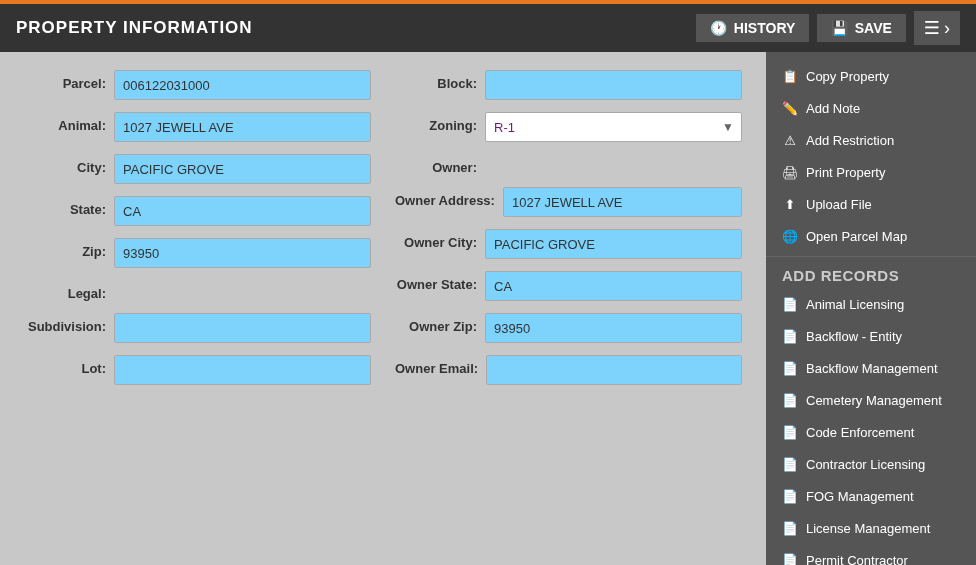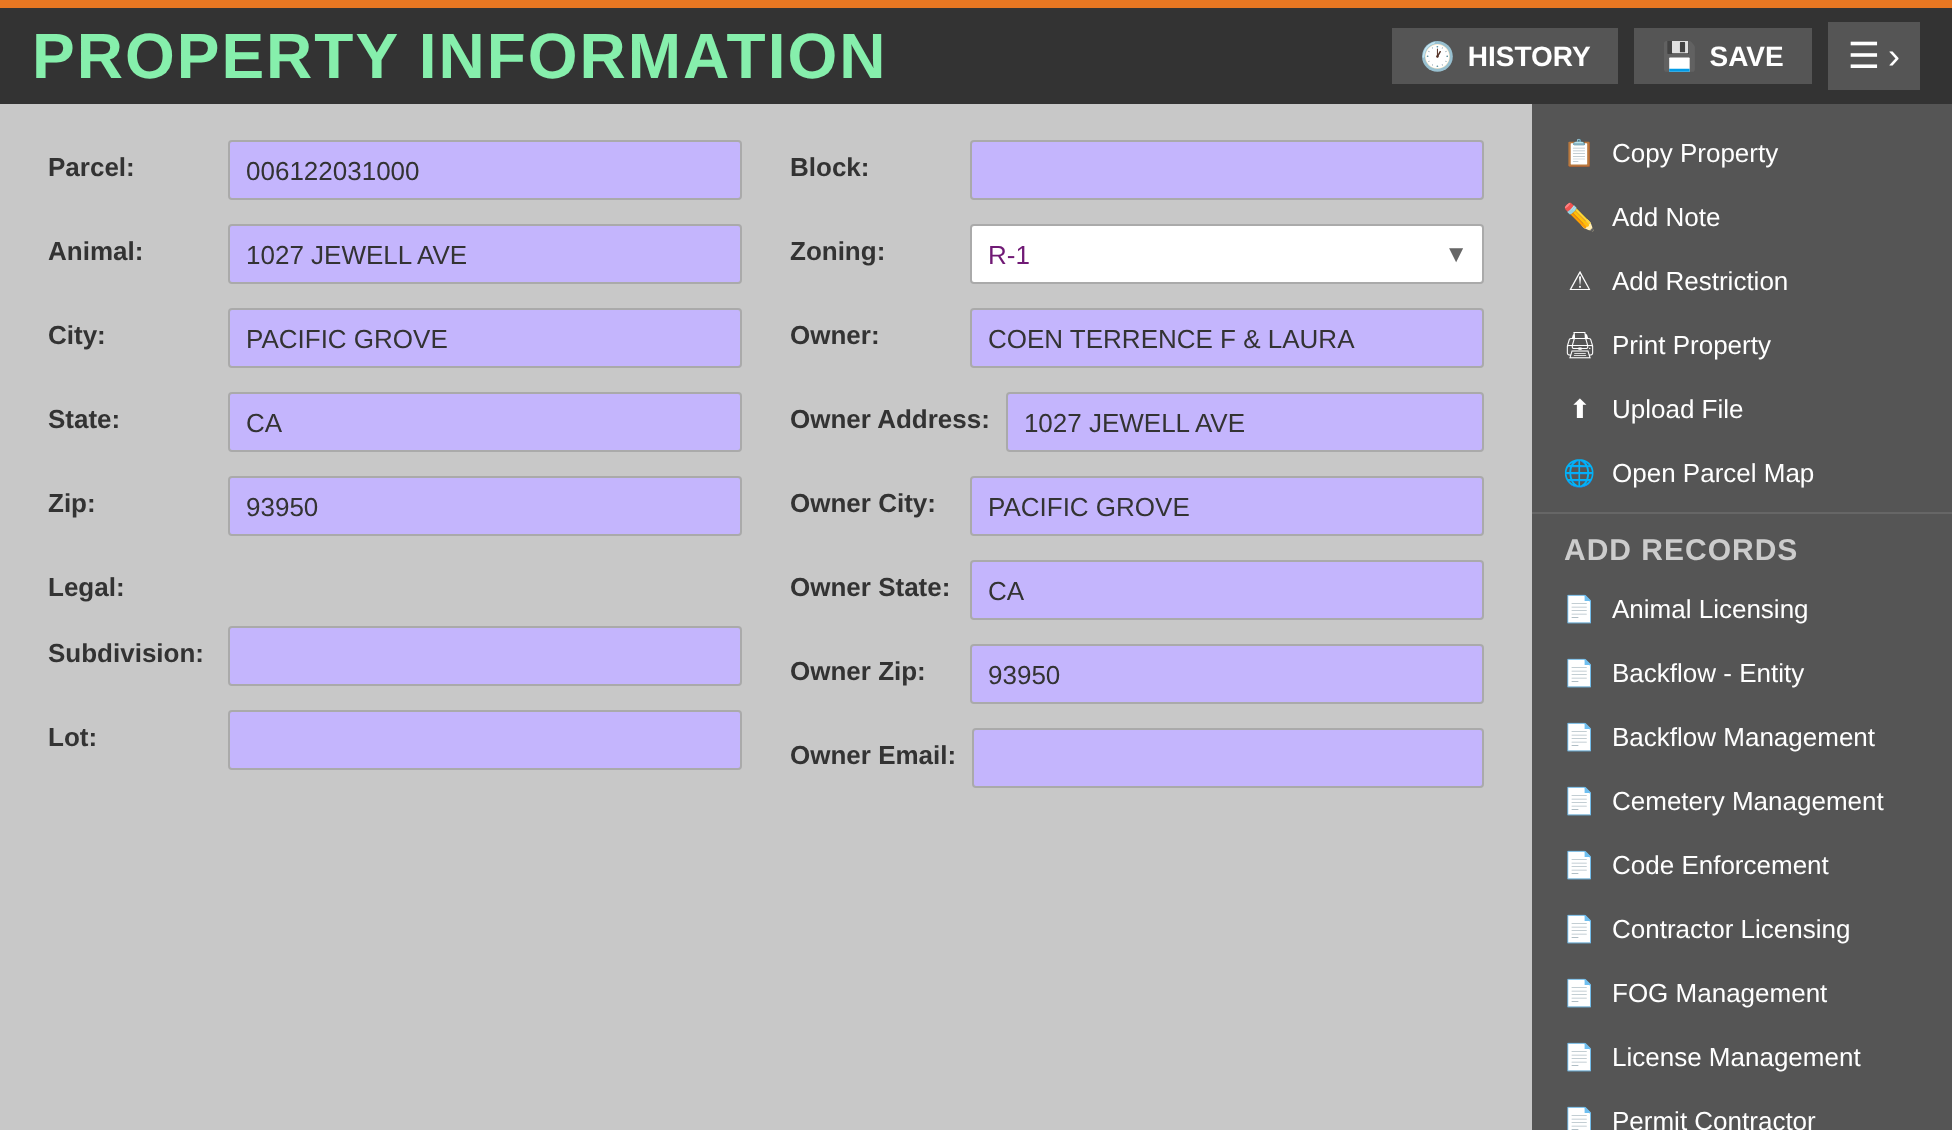--- a/index.html
+++ b/index.html
@@ -10,23 +10,23 @@
       background: #333;
       color: white;
       display: flex;
       align-items: center;
       justify-content: space-between;
       padding: 0 16px;
       height: 52px;
       border-top: 4px solid #e87722;
     }
     .header-title {
-      font-size: 32px;
+      font-size: 17px;
       font-weight: bold;
-      color: #86efac;
+      color: #ffffff;
       letter-spacing: 1px;
     }
     .header-actions {
       display: flex;
       align-items: center;
       gap: 8px;
     }
     .header-btn {
       background: #555;
       color: white;
@@ -77,30 +77,31 @@
     .form-row {
       display: flex;
       align-items: flex-start;
       margin-bottom: 12px;
     }
 
     .form-label {
       color: #333;
       font-size: 13px;
       font-weight: bold;
+      text-align: right;
       min-width: 90px;
       padding-right: 8px;
       padding-top: 6px;
       flex-shrink: 0;
     }
 
     .form-input {
       flex: 1;
       border: 1px solid #aaa;
-      background: #c4b5fd;
+      background: #7dd3fc;
       padding: 5px 8px;
       font-size: 13px;
       color: #333;
       outline: none;
       border-radius: 2px;
       height: 30px;
     }
 
     .form-textarea {
       flex: 1;
@@ -272,21 +273,20 @@
               <option>R-3</option>
               <option>C-1</option>
               <option>C-2</option>
             </select>
             <span class="select-arrow">▼</span>
           </div>
         </div>
 
         <div class="form-row">
           <label class="form-label">Owner:</label>
-          <input class="form-input" type="text" value="COEN TERRENCE F &amp; LAURA" style="">
         </div>
 
         <div class="form-row">
           <label class="form-label">Owner Address:</label>
           <input class="form-input" type="text" value="1027 JEWELL AVE" style="">
         </div>
 
         <div class="form-row">
           <label class="form-label">Owner City:</label>
           <input class="form-input" type="text" value="PACIFIC GROVE" style="">

